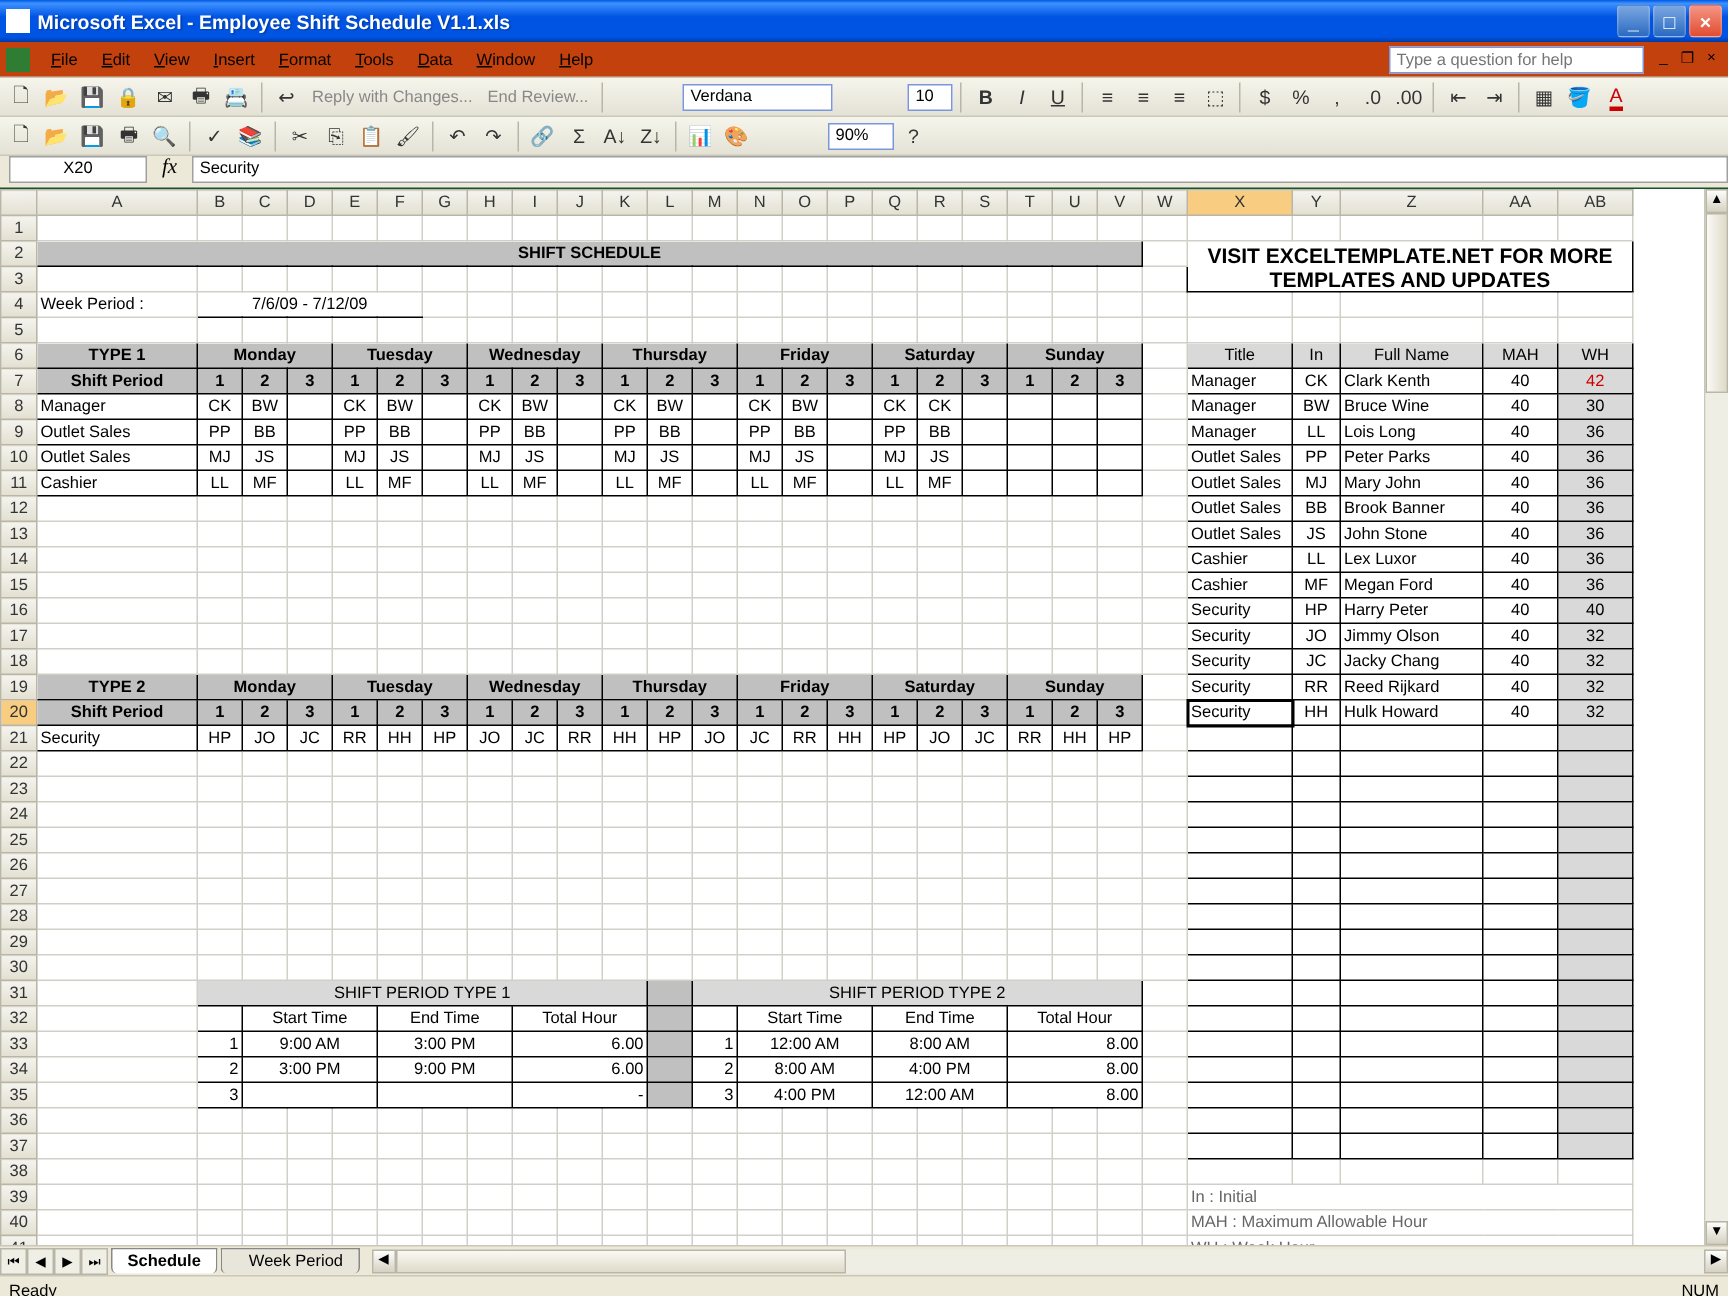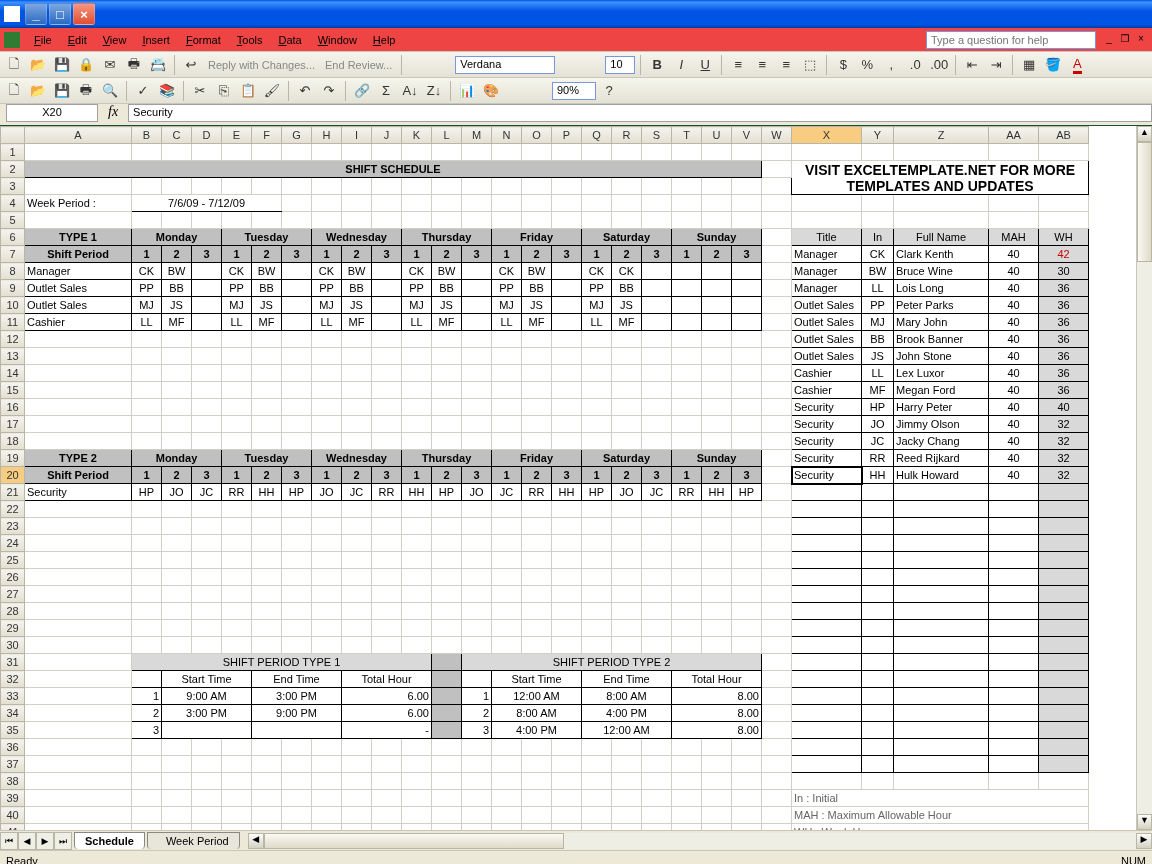--- a/index.html
+++ b/index.html
@@ -8,21 +8,21 @@
 
 .titlebar { background: linear-gradient(to bottom, #0058e1 0%, #3d91ff 8%, #0054e3 40%, #0054e3 88%, #003ba6 100%); height: 28px; display: flex; align-items: center; padding: 0 4px; color: white; font-size: 13px; font-weight: bold; }
 .titlebar .icon { width: 16px; height: 16px; background: #fff; margin-right: 5px; display:inline-block; }
 .titlebar .caption { flex: 1; text-shadow: 1px 1px 1px rgba(0,0,0,.3); }
 .winbtns { display: flex; gap: 2px; }
 .winbtn { width: 22px; height: 22px; border-radius: 3px; display: flex; align-items: center; justify-content: center; font-weight: bold; font-family: Arial; cursor: pointer; }
 .winbtn.min,.winbtn.max { background: linear-gradient(to bottom,#7ba7e1,#2a6ac1); border:1px solid #fff3; color:#fff; }
 .winbtn.close { background: linear-gradient(to bottom,#f49584,#e14d30); border:1px solid #fff3; color:#fff; }
 
 
-.menubar { background: #ef4444; height: 24px; display: flex; align-items: center; padding: 0 4px; border-bottom: 1px solid #c9c7ba; position:relative; }
+.menubar { background: #c2410c; height: 24px; display: flex; align-items: center; padding: 0 4px; border-bottom: 1px solid #c9c7ba; position:relative; }
 .menubar .xl { width:16px; height:16px; background:#2e7d32; margin-right:6px; }
 .menubar .mitems { display:flex; }
 .mitem { padding: 3px 8px; cursor: pointer; }
 .mitem u { text-decoration: underline; }
 .qhelp { margin-left:auto; width:170px; height:18px; border:1px solid #7a96df; background:#fff; color:#999; font-size:11px; padding:1px 4px; }
 .inner-controls { display:flex; gap:2px; margin-left:6px; }
 .inner-controls span { width:14px; height:14px; font-size:10px; text-align:center; cursor:pointer; }
 
 
 .toolbar { background: linear-gradient(to bottom,#f6f5ec,#e4e2d5); height: 26px; display:flex; align-items:center; padding: 0 3px; border-bottom:1px solid #c9c7ba; gap:2px; }
@@ -80,20 +80,21 @@
 .status { height:20px; background:#ece9d8; display:flex; align-items:center; padding:0 6px; border-top:1px solid #c9c7ba; font-size:11px; }
 .status .ready { flex:1; }
 
 .notes { color:#666; font-size:11px; }
 </style>
 </head>
 <body>
 
 <div class="titlebar">
   <span class="icon"></span>
+  <span class="caption">Microsoft Excel - Employee Shift Schedule V1.1.xls</span>
   <div class="winbtns">
     <div class="winbtn min">_</div>
     <div class="winbtn max">□</div>
     <div class="winbtn close">×</div>
   </div>
 </div>
 
 <div class="menubar">
   <span class="xl"></span>
   <div class="mitems" id="menus">

